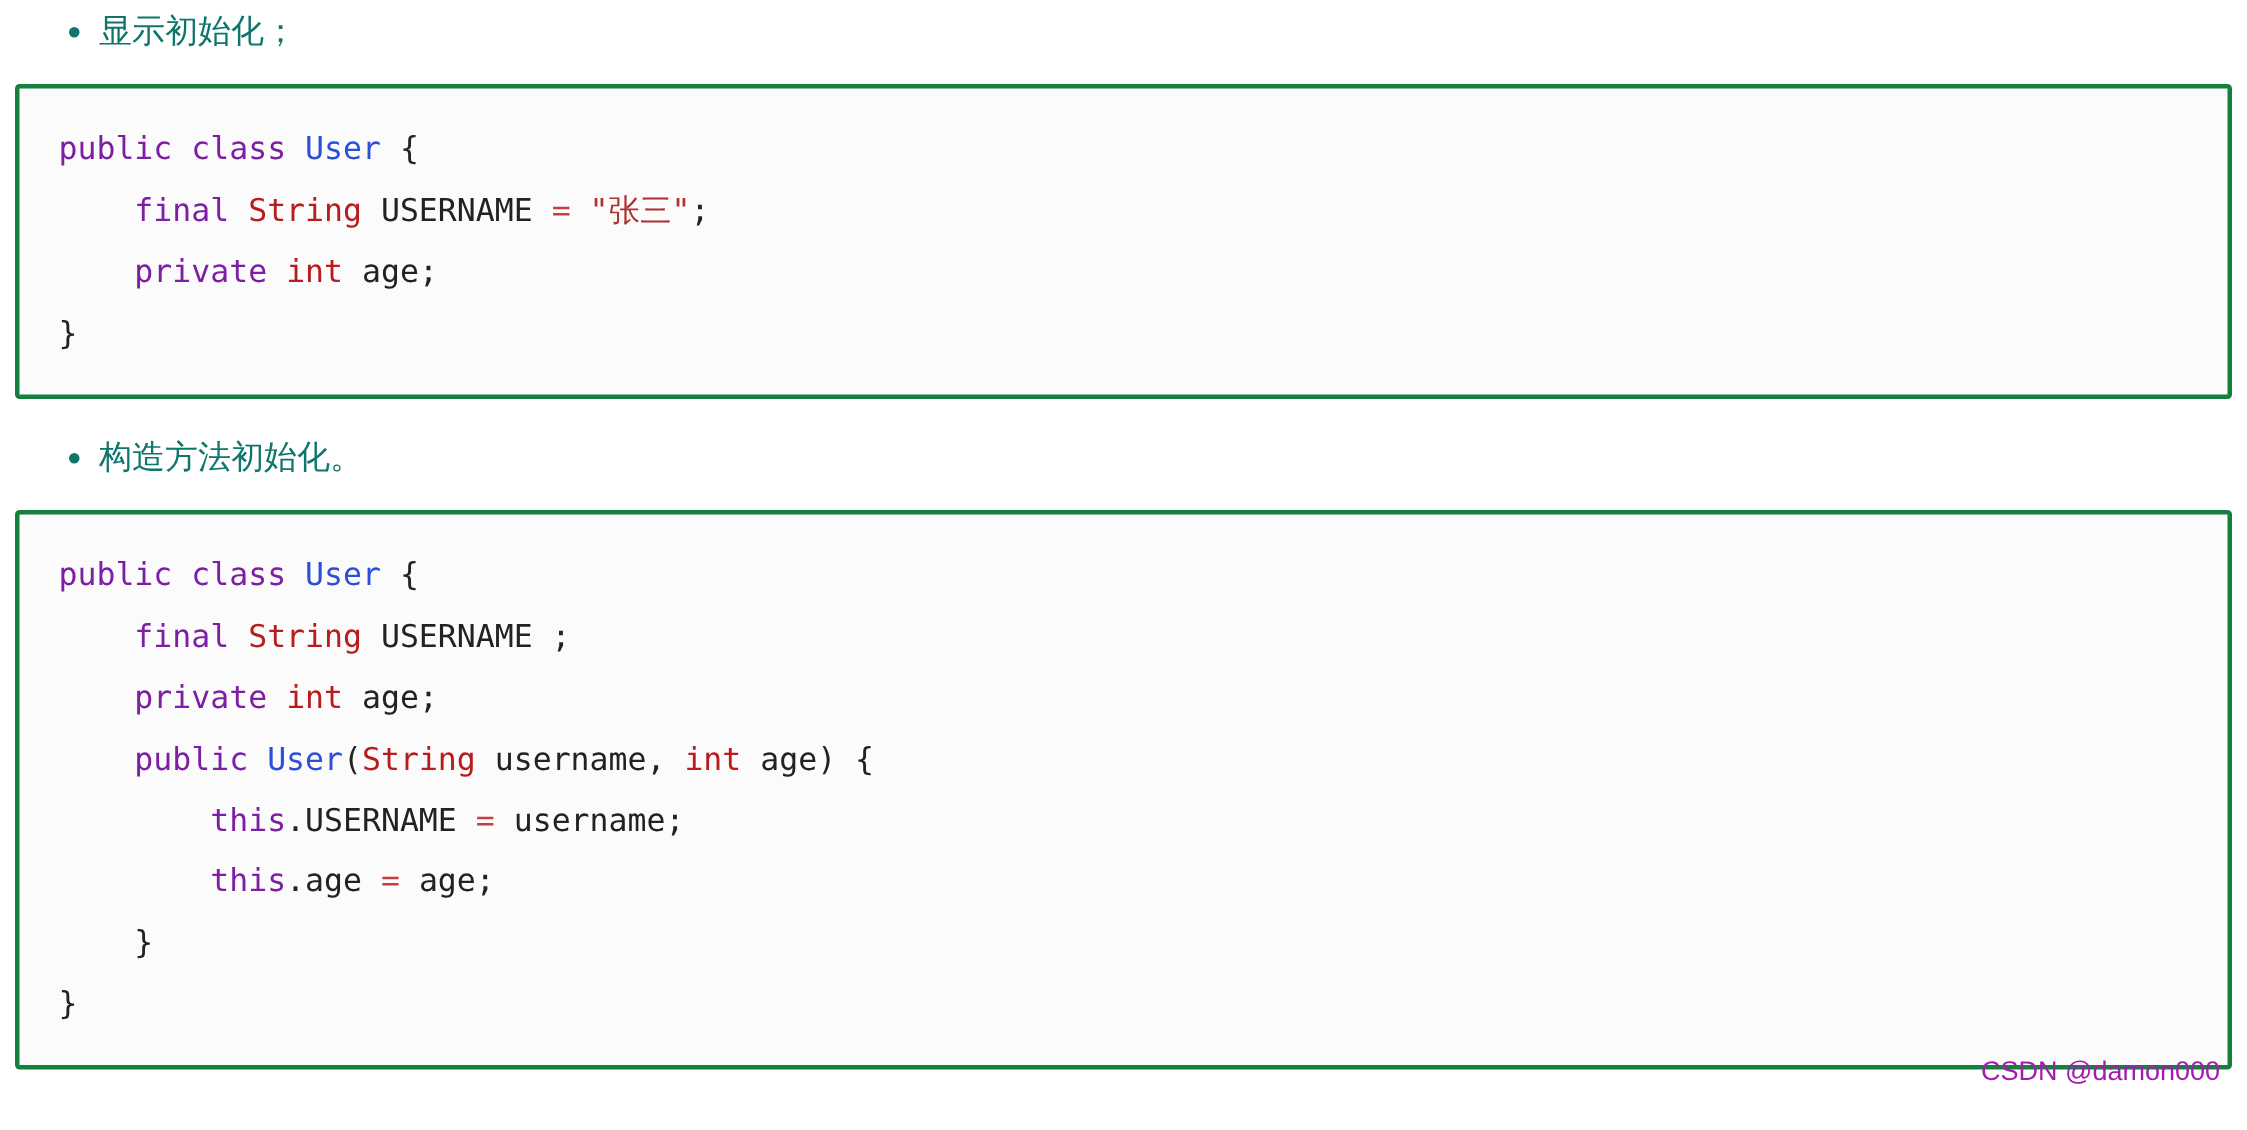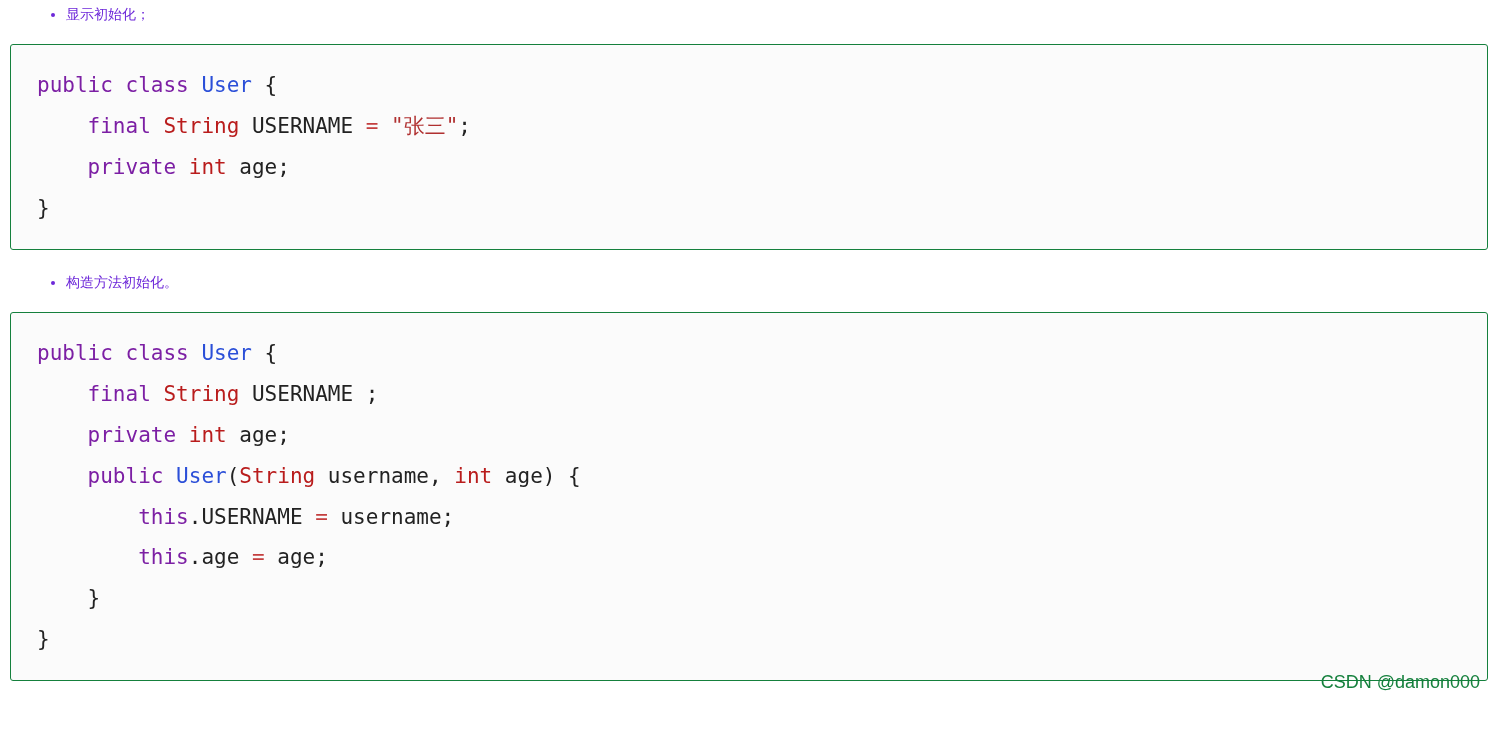--- a/index.html
+++ b/index.html
@@ -11,49 +11,49 @@
     position: relative;
     width: 1498px;
     box-sizing: border-box;
   }
   ul.outer {
     list-style: disc;
     margin: 0;
     padding: 0 0 0 56px;
   }
   ul.outer > li {
-    font-size: 14px;
-    color: #6d28d9;
+    font-size: 22px;
+    color: #0f766e;
     margin: 6px 0 20px 0;
   }
   pre.code-block {
     margin: 0 0 24px 0;
     padding: 20px 24px 20px 26px;
     background: #fbfbfb;
-    border: 1px solid #15803d;
+    border: 3px solid #15803d;
     border-radius: 3px;
     font-family: "Consolas", "Monaco", "Menlo", monospace;
     font-size: 21px;
     line-height: 1.95;
     color: #222;
     white-space: pre;
     overflow: auto;
   }
   .kw   { color: #7c1fa4; }
   .type { color: #b91c1c; }
   .cls  { color: #2b4fd8; }
   .op   { color: #c43f3f; }
   .str  { color: #b03030; }
   .fn   { color: #2b4fd8; }
   .watermark {
     position: absolute;
     right: 18px;
     bottom: 12px;
     font-size: 18px;
-    color: #15803d;
+    color: #a21caf;
     font-family: -apple-system, sans-serif;
     pointer-events: none;
   }
 </style>
 </head>
 <body>
 
 <ul class="outer">
   <li>显示初始化；</li>
 </ul>

